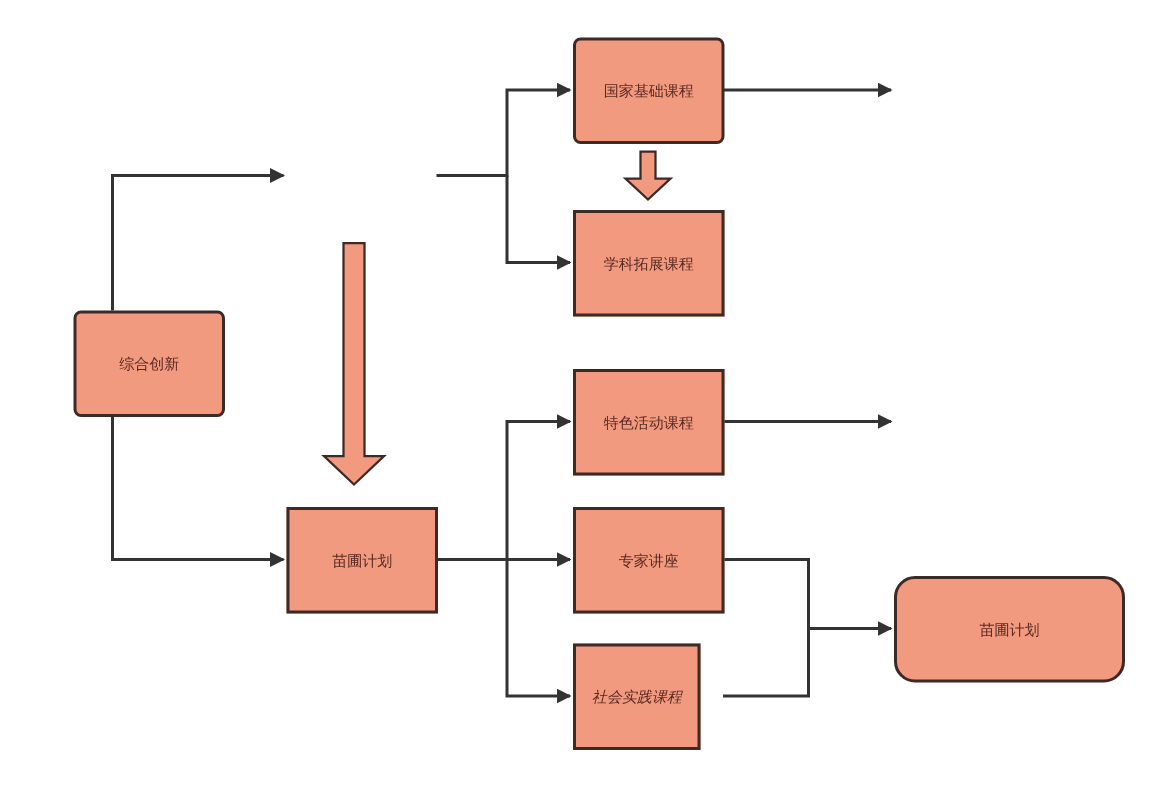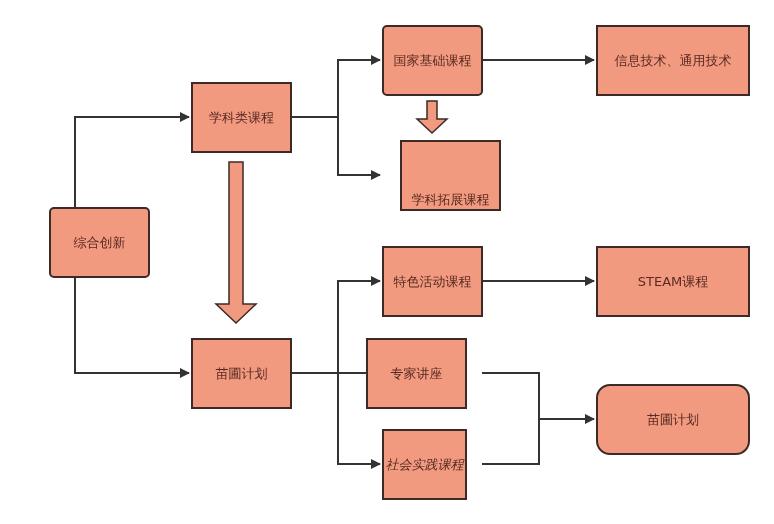--- a/index.html
+++ b/index.html
@@ -1,18 +1,18 @@
 <!DOCTYPE html>
 <html><head>
 <meta charset="utf-8">
 <style>
   html, body { margin: 0; padding: 0; background: #ffffff; }
   #canvas { position: relative; width: 774px; height: 524px; background: #ffffff; overflow: hidden; font-family: "DejaVu Sans", "Liberation Sans", sans-serif; }
   svg.links { position: absolute; left: 0; top: 0; width: 774px; height: 524px; }
-  .node { position: absolute; box-sizing: border-box; background: #f19a80; border: 2px solid #3d2a26; display: flex; align-items: center; justify-content: center; color: #5a2a22; font-size: 13px; letter-spacing: 0; }
+  .node { position: absolute; box-sizing: border-box; background: #f19a80; border: 2px solid #3d2a26; display: flex; align-items: center; justify-content: center; color: #5a2a22; font-size: 10px; letter-spacing: 0; }
   .node.rounded { border-radius: 5px; }
   .node span { white-space: nowrap; }
 </style>
 </head>
 <body>
 
 <div id="canvas">
   <svg class="links" viewBox="0 0 774 524">
     <defs>
       <marker id="arr" markerWidth="10" markerHeight="10" refX="9" refY="5" orient="auto" markerUnits="userSpaceOnUse">
@@ -43,42 +43,33 @@
       <polyline points="482,464 539,464 539,419 594,419" marker-end="url(#arr)"></polyline>
     </g>
 
     <path d="M229,162 L243,162 L243,304 L256,304 L236,323 L216,304 L229,304 Z" fill="#f19a80" stroke="#3d2a26" stroke-width="1.5"></path>
     <path d="M427,101 L437,101 L437,119 L447,119 L432,133 L417,119 L427,119 Z" fill="#f19a80" stroke="#3d2a26" stroke-width="1.5"></path>
   </svg>
 
   <div class="node rounded" style="left:25px;top:207px;width:101px;height:71px;margin-left:24px;">
     <span>综合创新</span>
   </div>
-  <div class="node" style="left:191px;top:82px;width:101px;height:71px;">
-    <span>学科类课程</span>
-  </div>
   <div class="node" style="left:191px;top:338px;width:101px;height:71px;">
     <span>苗圃计划</span>
   </div>
   <div class="node rounded" style="left:382px;top:25px;width:101px;height:71px;">
     <span>国家基础课程</span>
   </div>
-  <div class="node" style="left:400px;top:140px;width:101px;height:71px;align-items:flex-end;">
+  <div class="node" style="left:382px;top:140px;width:101px;height:71px;">
     <span>学科拓展课程</span>
-  </div>
-  <div class="node" style="left:596px;top:25px;width:154px;height:71px;">
-    <span>信息技术、通用技术</span>
   </div>
   <div class="node" style="left:382px;top:246px;width:101px;height:71px;align-items:center;">
     <span>特色活动课程</span>
   </div>
-  <div class="node" style="left:596px;top:246px;width:154px;height:71px;">
-    <span>STEAM课程</span>
-  </div>
-  <div class="node" style="left:366px;top:338px;width:101px;height:71px;align-items:center;">
+  <div class="node" style="left:382px;top:338px;width:101px;height:71px;align-items:center;">
     <span>专家讲座</span>
   </div>
   <div class="node" style="left:382px;top:429px;width:85px;height:71px;font-style:italic;">
     <span>社会实践课程</span>
   </div>
   <div class="node" style="left:596px;top:384px;width:154px;height:71px;border-radius:14px;">
     <span>苗圃计划</span>
   </div>
 </div>
 

